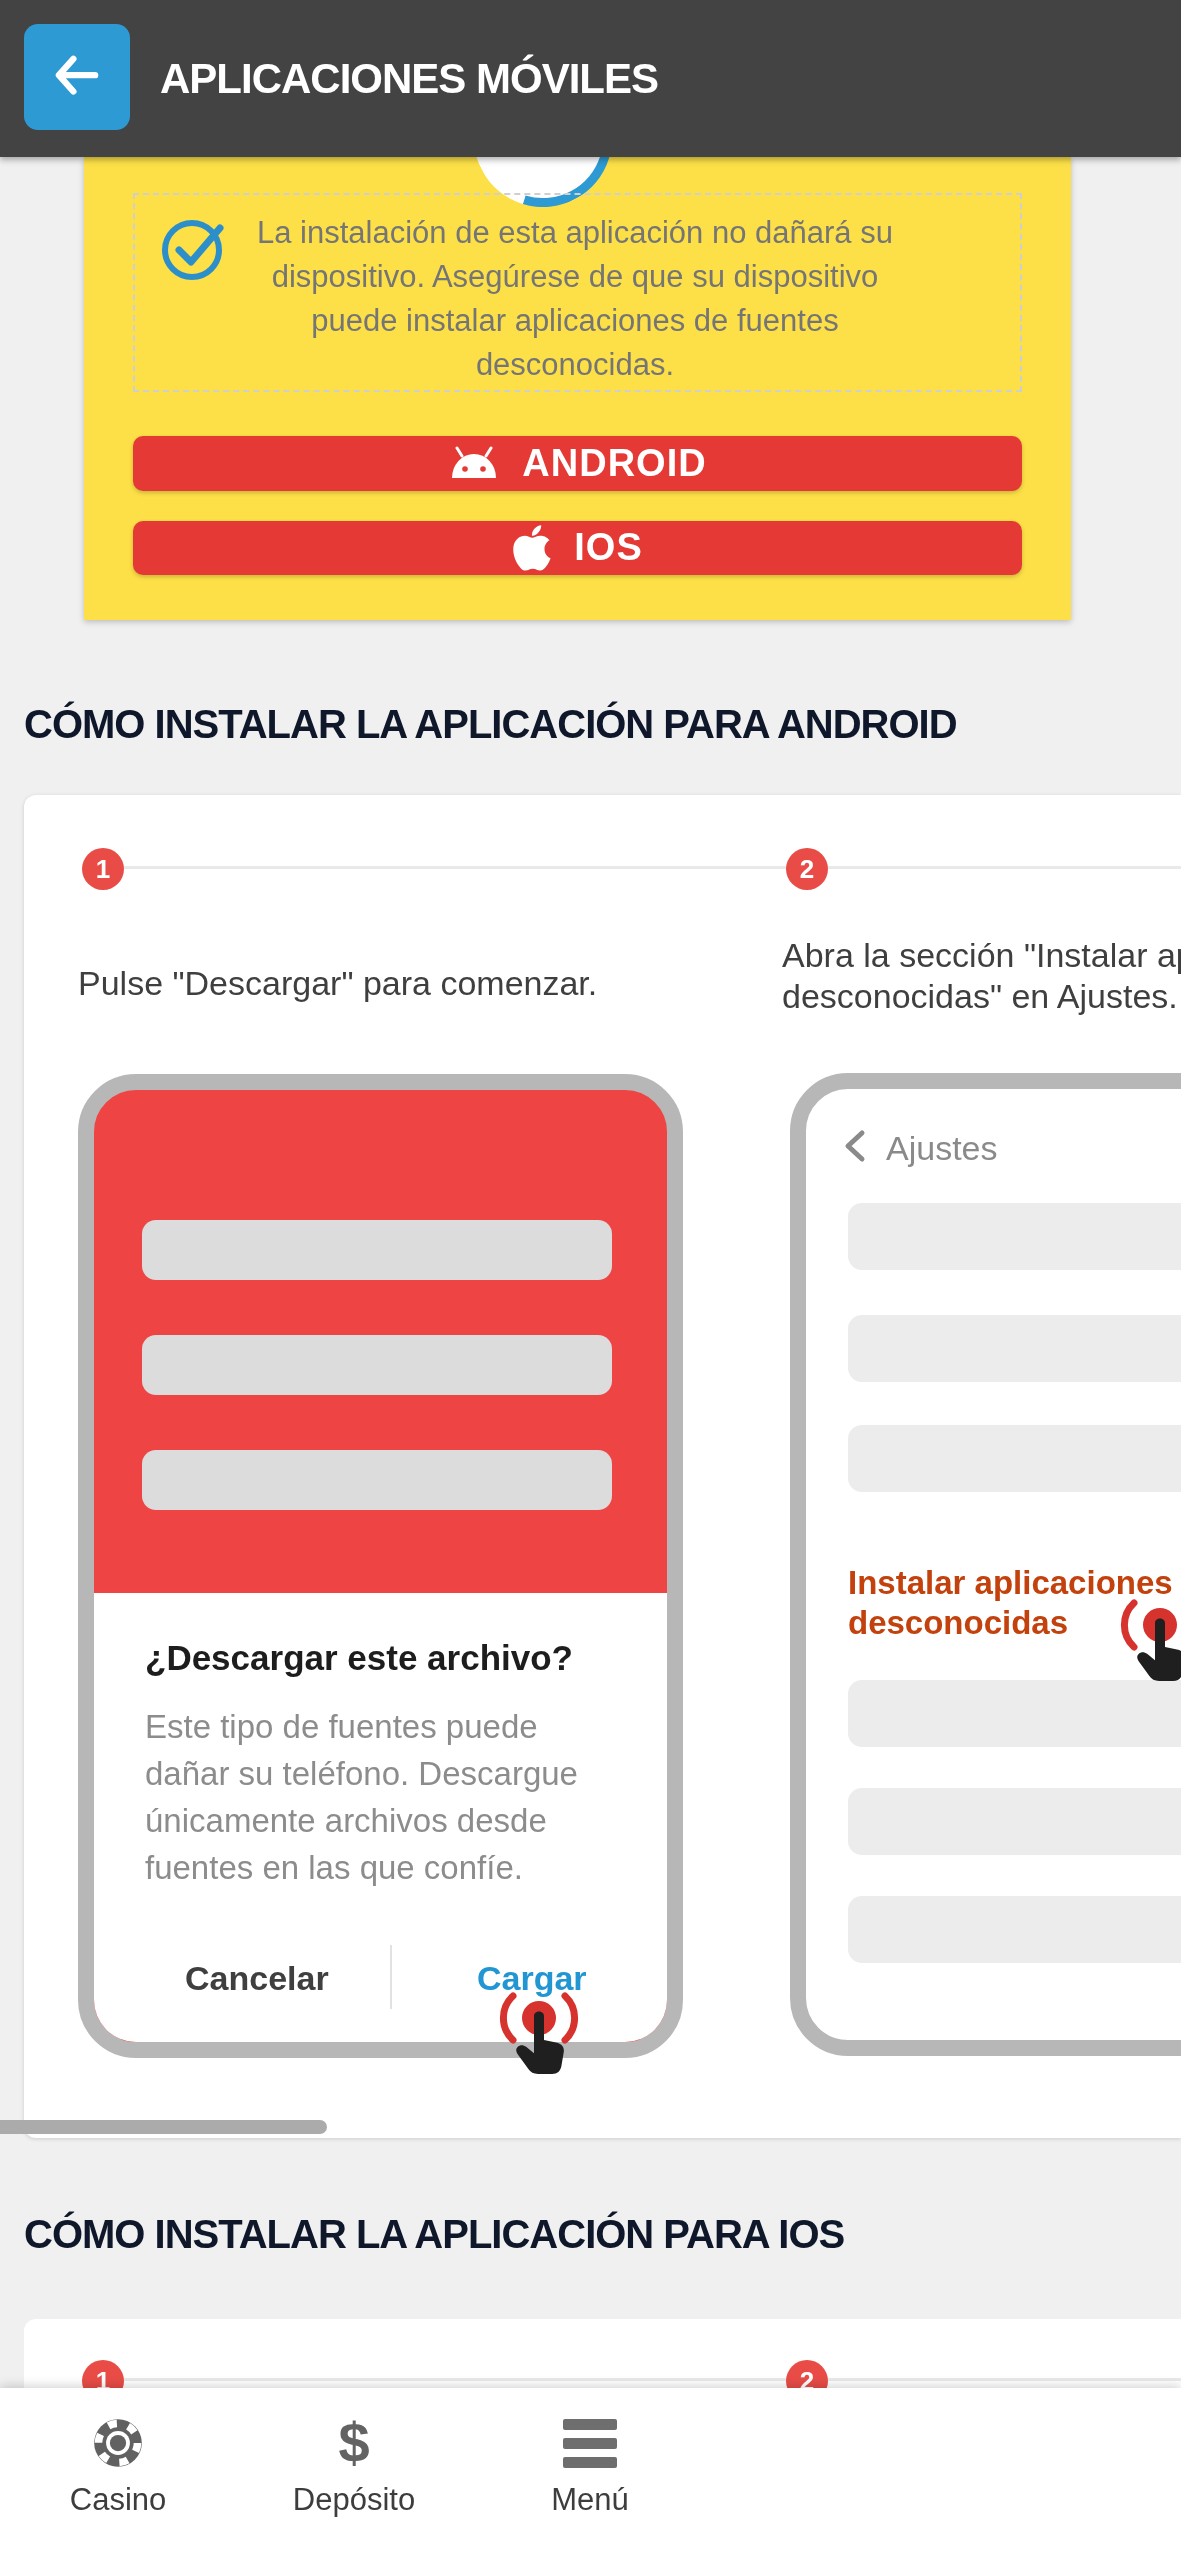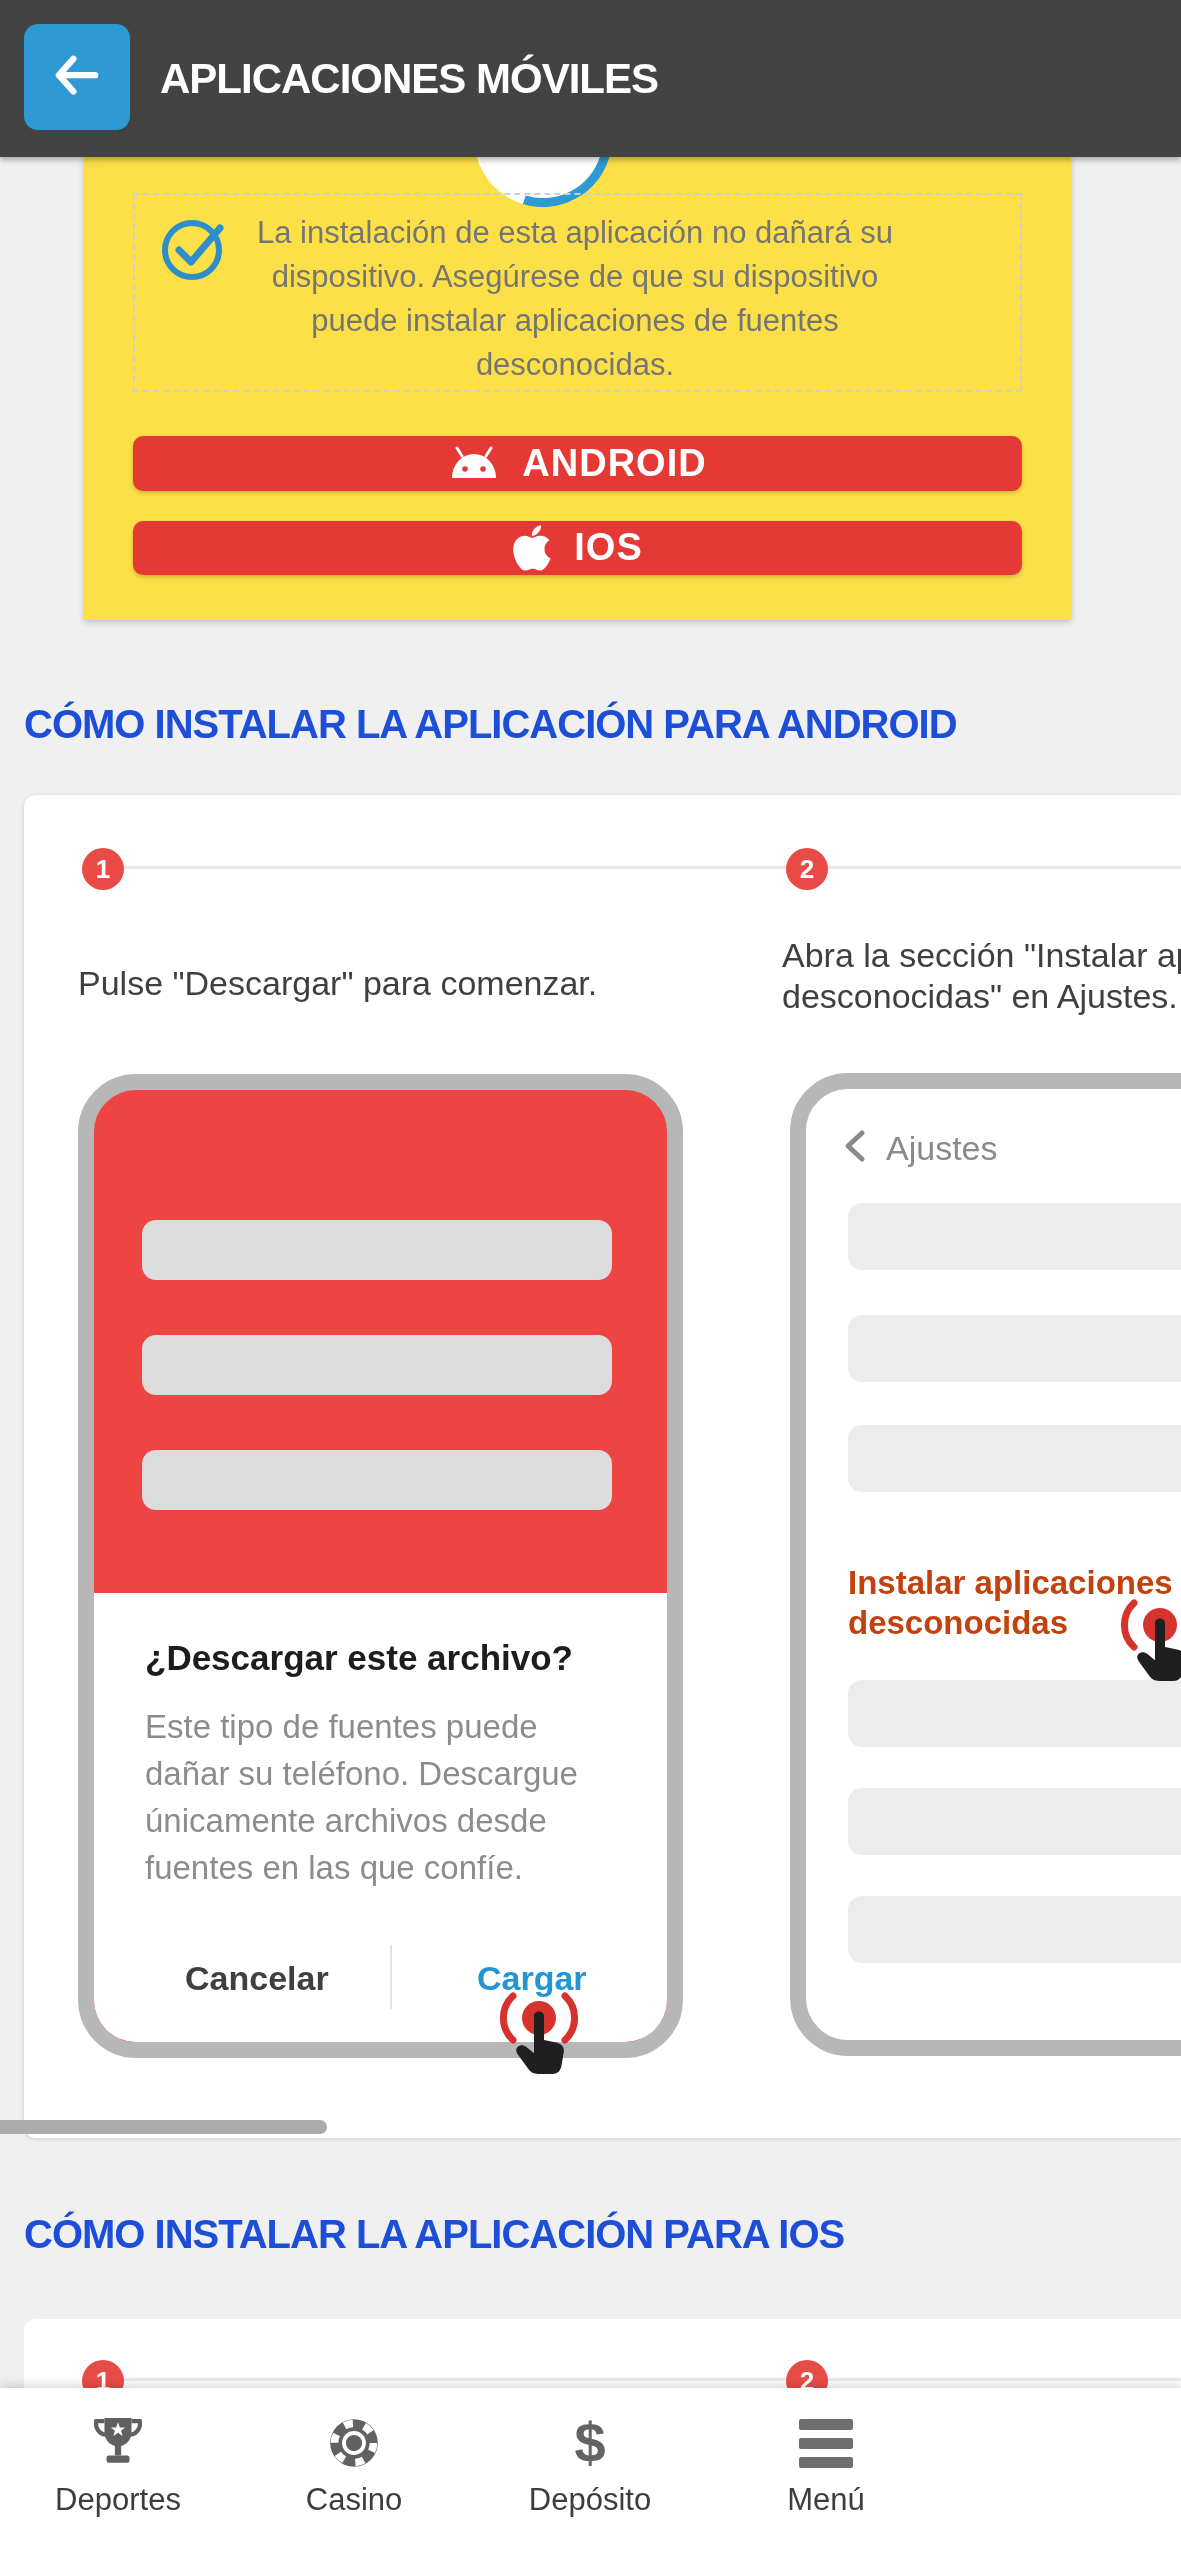--- a/index.html
+++ b/index.html
@@ -20,21 +20,21 @@
                transform:rotate(-28deg);background:#fff;}
   .dashed-box{position:absolute;left:49px;top:36px;width:889px;height:199px;border:2px dashed #cfcfcf;
               box-sizing:border-box;}
   .check-wrap{position:absolute;left:25px;top:15px;width:70px;height:74px;}
   .note-lines{position:absolute;left:122px;top:16px;font-size:31px;line-height:44px;color:#757575;white-space:nowrap;}
   .btn-row{position:absolute;left:49px;top:279px;width:889px;height:139px;display:flex;gap:30px;flex-direction:column;}
   .red-btn{flex:1;background:#e43935;border-radius:10px;display:flex;align-items:center;justify-content:center;
            gap:22px;color:#fff;font-size:38px;font-weight:bold;letter-spacing:1px;cursor:pointer;
            box-shadow:0 2px 4px rgba(0,0,0,.2);}
   
-  .section-heading{position:absolute;left:24px;color:#1d4ed8;font-size:40px;font-weight:bold;
+  .section-heading{position:absolute;left:24px;color:#0f172a;font-size:40px;font-weight:bold;
                    letter-spacing:-1px;white-space:nowrap;}
   
   .carousel-card{position:absolute;left:24px;top:795px;width:1157px;height:1343px;background:#fff;
                  border-radius:12px 0 0 12px;box-shadow:0 1px 4px rgba(0,0,0,.15);overflow:hidden;}
   .connector{position:absolute;left:78px;top:71px;right:0;height:3px;background:#e9e9e9;}
   .step-circle{position:absolute;top:53px;width:42px;height:42px;border-radius:50%;background:#e94c46;
                color:#fff;font-size:26px;font-weight:bold;display:flex;align-items:center;justify-content:center;}
   .step-text{position:absolute;font-size:34px;color:#3f3f3f;line-height:41px;white-space:nowrap;}
   
   .phone{position:absolute;box-sizing:border-box;border:16px solid #b7b7b7;border-radius:58px;overflow:hidden;}
@@ -200,33 +200,20 @@
 
   <div class="ios-card">
     <div class="connector" style="top:59px;"></div>
     <div class="step-circle" style="left:58px;top:41px;">1</div>
     <div class="step-circle" style="left:762px;top:41px;">2</div>
   </div>
 
   <div class="bottom-nav">
     <div class="nav-item">
       <div class="nav-icon">
-        <svg width="50" height="54" viewBox="0 0 48 52">
-          <path d="M11 2 h26 v14 a13 13 0 0 1 -26 0 z" fill="#606060"></path>
-          <path d="M11 5 H3 a10 11 0 0 0 11 13" fill="none" stroke="#606060" stroke-width="4"></path>
-          <path d="M37 5 h8 a10 11 0 0 1 -11 13" fill="none" stroke="#606060" stroke-width="4"></path>
-          <rect x="21" y="28" width="6" height="10" fill="#606060"></rect>
-          <rect x="13" y="38" width="22" height="7" rx="2" fill="#606060"></rect>
-          <polygon points="24,6 25.8,11 31,11 26.9,14.2 28.5,19.2 24,16.2 19.5,19.2 21.1,14.2 17,11 22.2,11" fill="#ffffff"></polygon>
-        </svg>
-      </div>
-      <div class="nav-label">Deportes</div>
-    </div>
-    <div class="nav-item">
-      <div class="nav-icon">
         <svg width="52" height="52" viewBox="0 0 48 48">
           <circle cx="24" cy="24" r="22" fill="#616161"></circle>
           <circle cx="24" cy="24" r="18" fill="none" stroke="#ffffff" stroke-width="7" stroke-dasharray="8 10.8"></circle>
           <circle cx="24" cy="24" r="11" fill="#ffffff"></circle>
           <circle cx="24" cy="24" r="7.5" fill="#616161"></circle>
         </svg>
       </div>
       <div class="nav-label">Casino</div>
     </div>
     <div class="nav-item">

